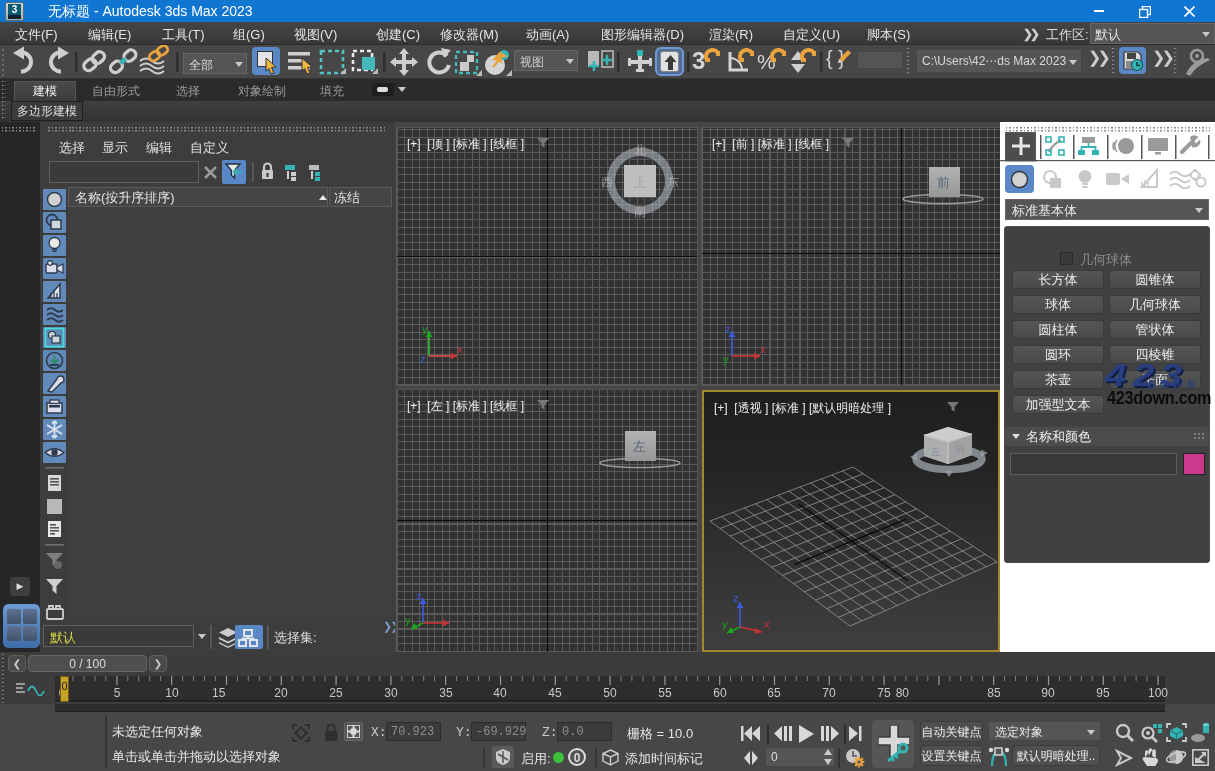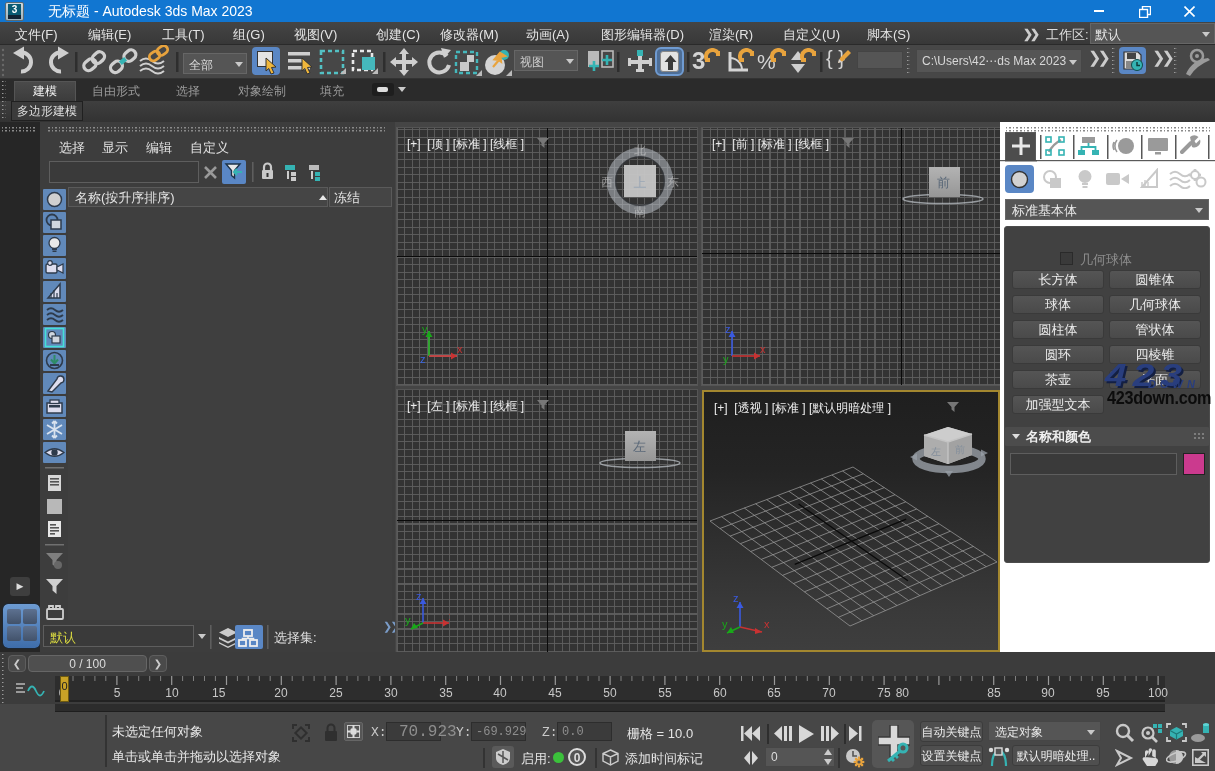--- a/index.html
+++ b/index.html
@@ -722,21 +722,21 @@
   <div class="abs" style="left:12px;top:198px;width:92px;height:19px;background:linear-gradient(#555,#4a4a4a);border:1px solid #3a3a3a;border-radius:3px;color:#ececec;font-size:13px;text-align:center;line-height:18px">圆柱体</div>
   <div class="abs" style="left:109px;top:198px;width:92px;height:19px;background:linear-gradient(#555,#4a4a4a);border:1px solid #3a3a3a;border-radius:3px;color:#ececec;font-size:13px;text-align:center;line-height:18px">管状体</div>
   <div class="abs" style="left:12px;top:223px;width:92px;height:19px;background:linear-gradient(#555,#4a4a4a);border:1px solid #3a3a3a;border-radius:3px;color:#ececec;font-size:13px;text-align:center;line-height:18px">圆环</div>
   <div class="abs" style="left:109px;top:223px;width:92px;height:19px;background:linear-gradient(#555,#4a4a4a);border:1px solid #3a3a3a;border-radius:3px;color:#ececec;font-size:13px;text-align:center;line-height:18px">四棱锥</div>
   <div class="abs" style="left:12px;top:248px;width:92px;height:19px;background:linear-gradient(#555,#4a4a4a);border:1px solid #3a3a3a;border-radius:3px;color:#ececec;font-size:13px;text-align:center;line-height:18px">茶壶</div>
   <div class="abs" style="left:109px;top:248px;width:92px;height:19px;background:linear-gradient(#555,#4a4a4a);border:1px solid #3a3a3a;border-radius:3px;color:#ececec;font-size:13px;text-align:center;line-height:18px">平面</div>
   <div class="abs" style="left:12px;top:273px;width:92px;height:19px;background:linear-gradient(#555,#4a4a4a);border:1px solid #3a3a3a;border-radius:3px;color:#ececec;font-size:13px;text-align:center;line-height:18px">加强型文本</div>
 
   <div class="abs" style="left:4px;top:305px;width:206px;height:19px;background:#4c4c4c;border-radius:3px">
     <div class="abs tri" style="left:8px;top:7px;border-top-color:#ddd"></div>
-    <span class="abs" style="left:22px;top:1px;color:#f0f0f0;font-size:13px;font-weight:bold">名称和颜色</span>
+    <span class="abs" style="left:22px;top:1px;color:#f0f0f0;font-size:13px;font-weight:normal">名称和颜色</span>
     <svg class="abs" style="right:5px;top:5px" width="12" height="9">
         <g fill="#8a8a8a">
           <circle cx="2" cy="2" r="1.1"></circle>
           <circle cx="6" cy="2" r="1.1"></circle>
           <circle cx="10" cy="2" r="1.1"></circle>
           <circle cx="2" cy="6" r="1.1"></circle>
           <circle cx="6" cy="6" r="1.1"></circle>
           <circle cx="10" cy="6" r="1.1"></circle>
         </g>
       </svg>
@@ -920,21 +920,21 @@
         <circle cx="6.5" cy="6.5" r="3.4" fill="#ddd"></circle>
         <g fill="#ddd">
           <rect x="5.5" y="0" width="2" height="3"></rect>
           <rect x="5.5" y="10" width="2" height="3"></rect>
           <rect x="0" y="5.5" width="3" height="2"></rect>
           <rect x="10" y="5.5" width="3" height="2"></rect>
         </g>
       </svg>
   </div>
   <span class="abs" style="left:371px;top:21px;color:#c9c9c9;font-size:13px;font-family:'Liberation Mono',monospace">X:</span>
-  <div class="abs" style="left:386px;top:18px;width:55px;height:19px;background:#3b3b3b;border:1px solid #2d2d2d;color:#8e8e8e;font-size:16px;font-family:'Liberation Mono',monospace;line-height:18px;padding-left:12px">70.923</div>
+  <div class="abs" style="left:386px;top:18px;width:55px;height:19px;background:#3b3b3b;border:1px solid #2d2d2d;color:#8e8e8e;font-size:12px;font-family:'Liberation Mono',monospace;line-height:18px;padding-left:4px">70.923</div>
   <span class="abs" style="left:456px;top:21px;color:#c9c9c9;font-size:13px;font-family:'Liberation Mono',monospace">Y:</span>
   <div class="abs" style="left:471px;top:18px;width:55px;height:19px;background:#3b3b3b;border:1px solid #2d2d2d;color:#8e8e8e;font-size:12px;font-family:'Liberation Mono',monospace;line-height:18px;padding-left:4px">-69.929</div>
   <span class="abs" style="left:542px;top:21px;color:#c9c9c9;font-size:13px;font-family:'Liberation Mono',monospace">Z:</span>
   <div class="abs" style="left:557px;top:18px;width:55px;height:19px;background:#3b3b3b;border:1px solid #2d2d2d;color:#8e8e8e;font-size:12px;font-family:'Liberation Mono',monospace;line-height:18px;padding-left:4px">0.0</div>
   <span class="abs" style="left:627px;top:21px;color:#e4e4e4;font-size:13px">栅格 = 10.0</span>
 
   <div class="abs" style="left:483px;top:44px;width:2px;height:20px;background:#333"></div>
   <div class="abs" style="left:492px;top:42px;width:22px;height:22px;background:#5a5a5a;border-radius:3px">
     <svg class="abs" style="left:4px;top:3px" width="14" height="16">
         <path d="M7 0 L14 3 V9 Q14 14 7 16 Q0 14 0 9 V3 Z" fill="#ccc"></path>

